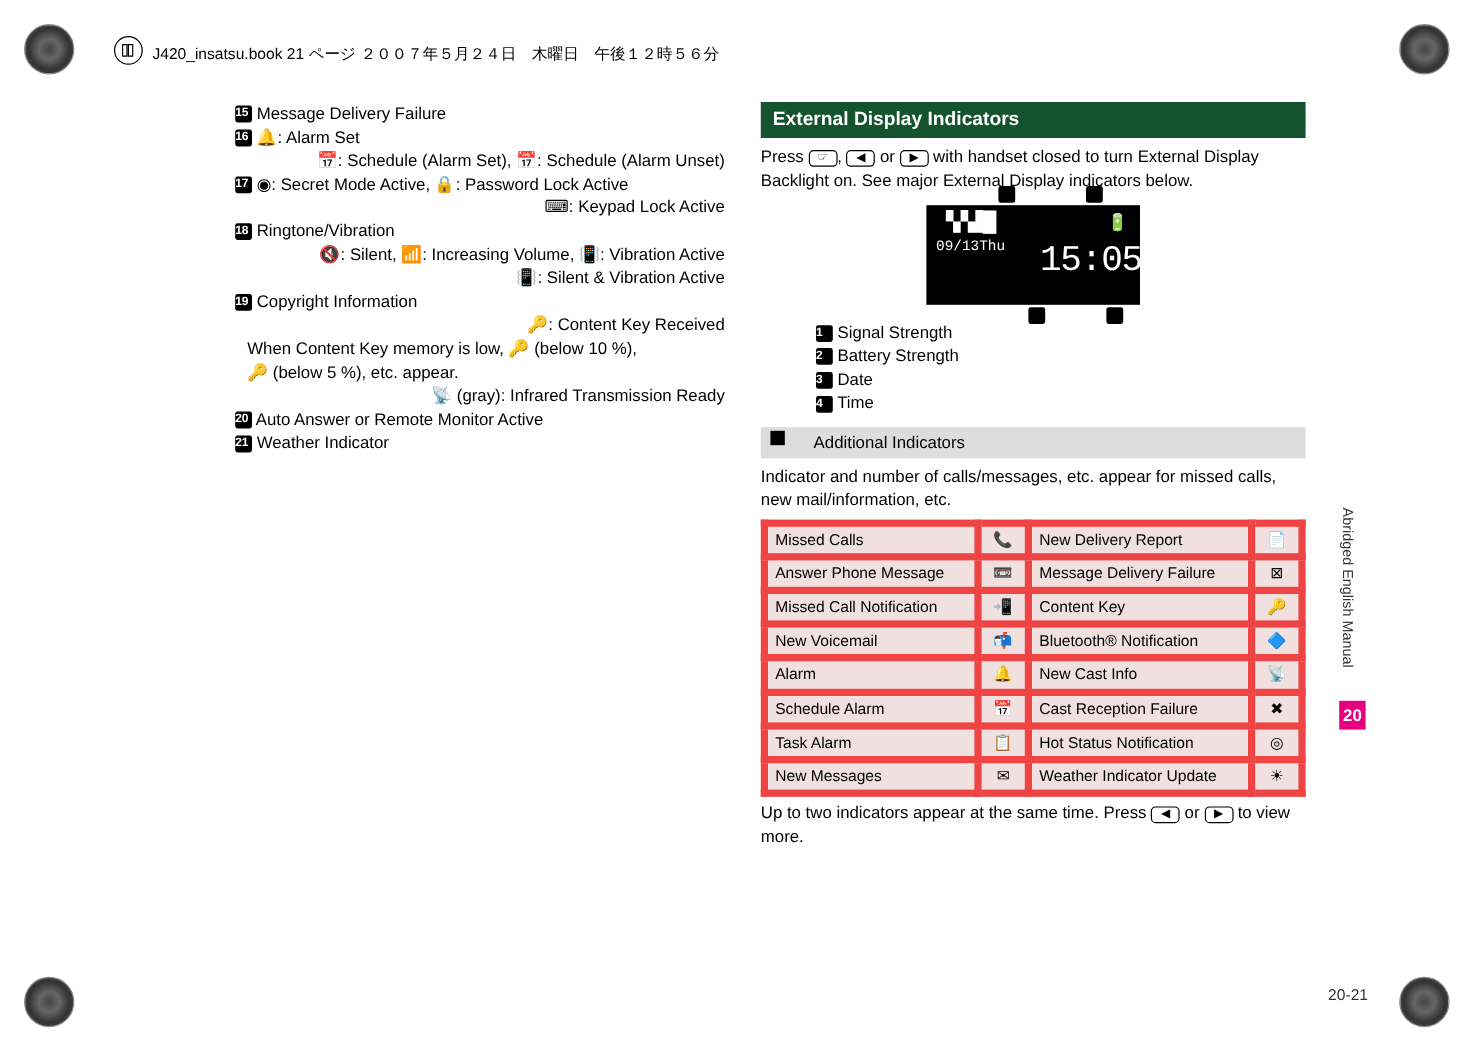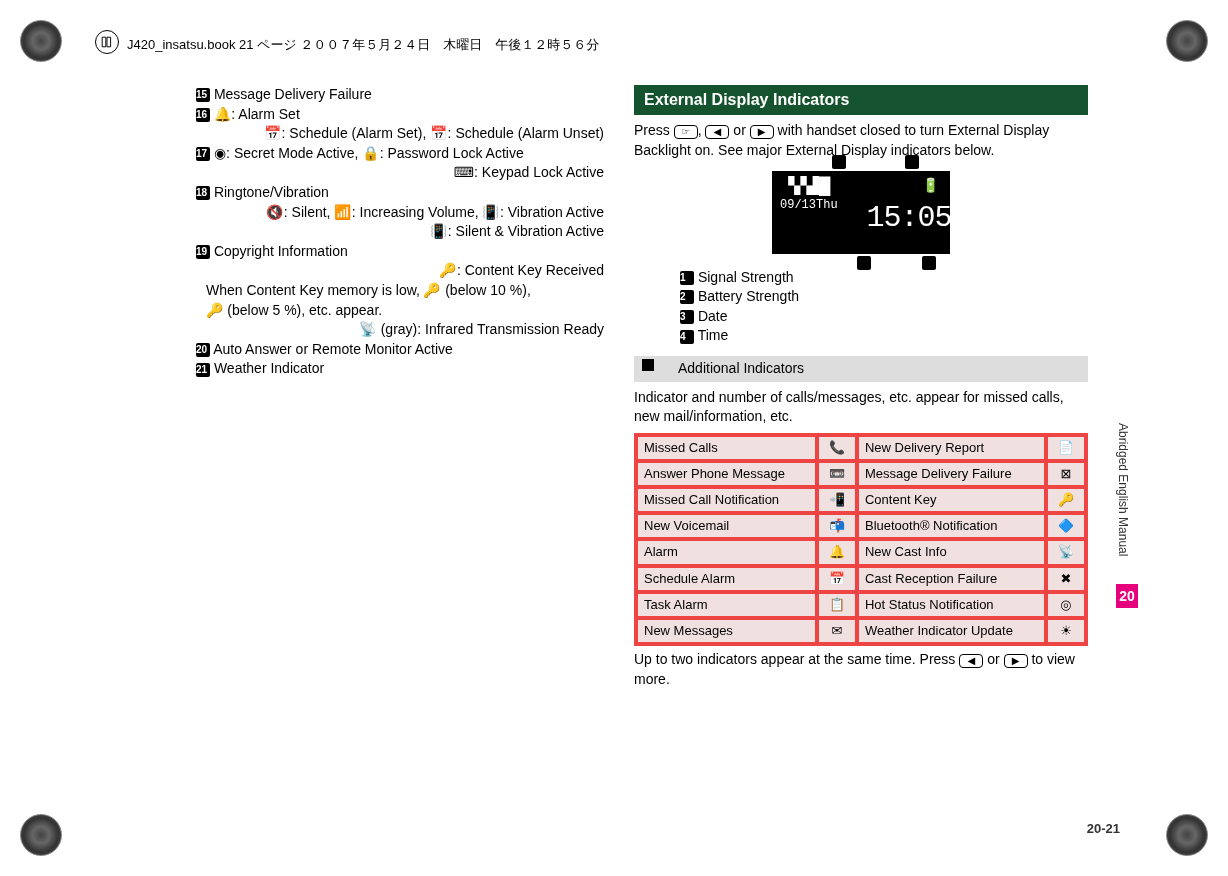--- a/index.html
+++ b/index.html
@@ -122,21 +122,21 @@
     position: relative;
     width: 260px;
     margin: 0 auto 6px;
   }
   .table {
     width: 100%;
     border-collapse: collapse;
     font-size: 13px;
   }
   .table td {
-    border: 4px solid #ef4444;
+    border: 6px solid #ef4444;
     padding: 2px 6px;
     background: #f0e0e0;
   }
   .table td.icon-cell {
     width: 24px;
     text-align: center;
     background: #f0e0e0;
   }
   .side-tab {
     position: absolute;
@@ -155,25 +155,24 @@
   .side-num {
     background: #e6007e;
     color: #fff;
     font-weight: bold;
     padding: 4px 2px;
     margin-top: 4px;
     font-size: 14px;
   }
   .page-num {
     position: absolute;
-    right: 108px;
+    right: 88px;
     bottom: 40px;
     font-size: 13px;
     color: #333;
-    font-weight: bold;
   }
   .keybtn {
     display: inline-block;
     border: 1px solid #000;
     border-radius: 4px;
     font-size: 10px;
     padding: 0 4px;
     line-height: 12px;
     vertical-align: middle;
     min-width: 14px;

